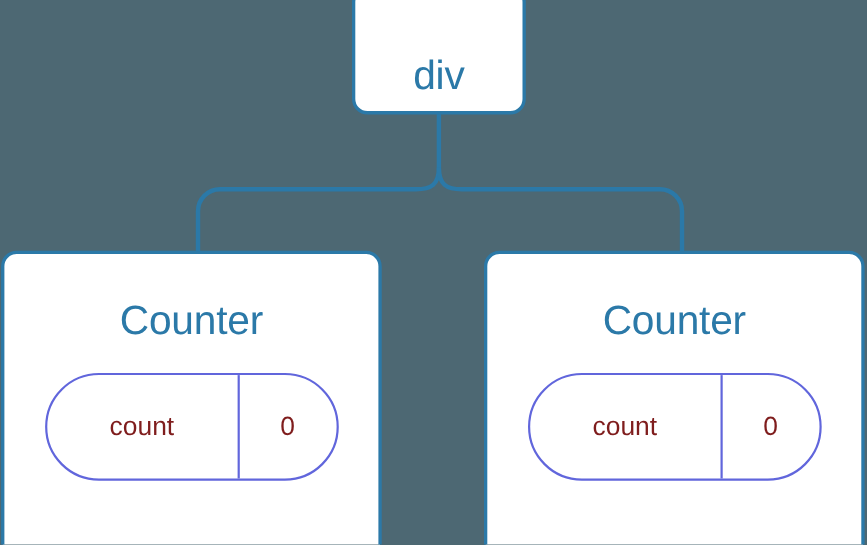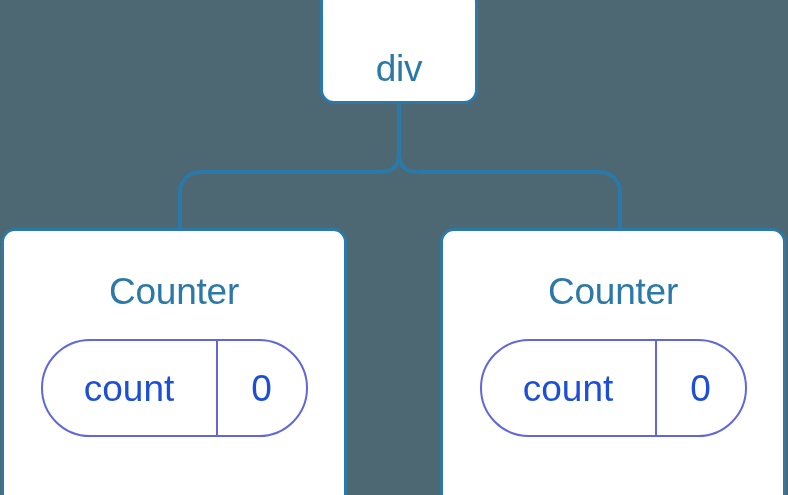--- a/index.html
+++ b/index.html
@@ -78,22 +78,22 @@
     border: 2.5px solid #6166dc;
     border-radius: 49px;
     display: flex;
     align-items: stretch;
     background: transparent;
   }
   .pill-key, .pill-val {
     display: flex;
     align-items: center;
     justify-content: center;
-    color: #1d4ed8;
-    font-size: 37px;
+    color: #7f1d1d;
+    font-size: 24px;
     line-height: 1;
     white-space: nowrap;
   }
   .pill-key {
     flex: 0 0 173px;
     border-right: 2.5px solid #6166dc;
   }
   .pill-val {
     flex: 1 1 auto;
   }

